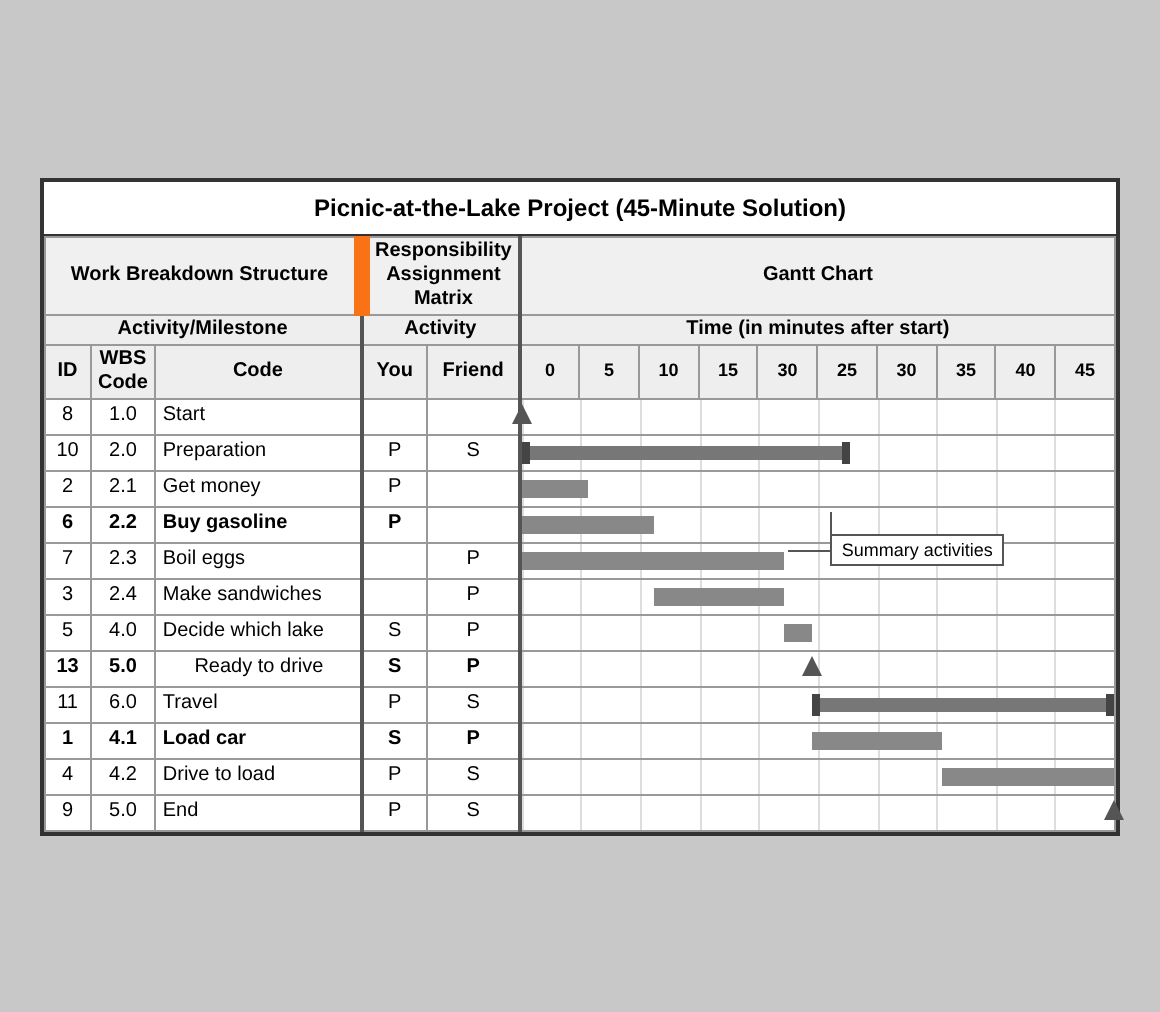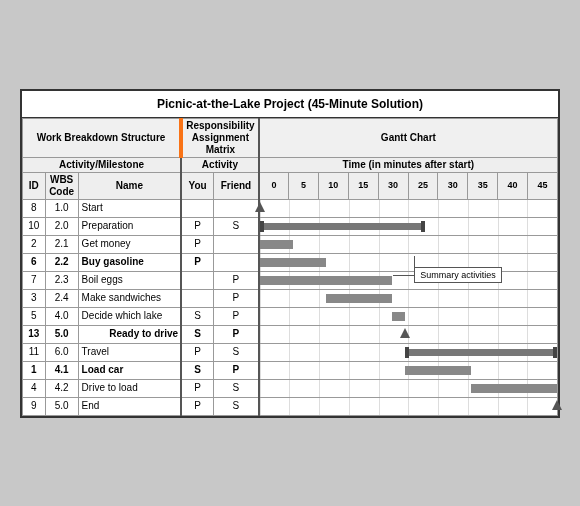--- a/index.html
+++ b/index.html
@@ -60,35 +60,35 @@
   </style>
 </head>
 <body>
 
 <div class="outer-container">
   <div class="title-bar">Picnic-at-the-Lake Project (45-Minute Solution)</div>
   <table class="main-table">
     <thead>
 
       <tr class="section-header">
-        <th colspan="3" style="border-right:4px solid #f97316;">Work Breakdown Structure</th>
+        <th colspan="3" style="border-right:8px solid #f97316;">Work Breakdown Structure</th>
         <th colspan="2" style="border-right:2px solid #555; font-size:10px;">Responsibility<br>Assignment<br>Matrix</th>
         <th colspan="10">Gantt Chart</th>
       </tr>
 
       <tr class="subheader-row">
         <th colspan="3" style="border-right:2px solid #555;">Activity/Milestone</th>
         <th colspan="2" style="border-right:2px solid #555;">Activity</th>
         <th colspan="10">Time (in minutes after start)</th>
       </tr>
 
       <tr class="subheader-row">
         <th class="col-id">ID</th>
         <th class="col-wbs">WBS Code</th>
-        <th class="col-name" style="border-right:2px solid #555;">Name</th>
+        <th class="col-name" style="border-right:2px solid #555;">Code</th>
         <th class="col-you">You</th>
         <th class="col-friend" style="border-right:2px solid #555;">Friend</th>
 
         <th style="width:29px; font-size:9px;">0</th>
         <th style="width:29px; font-size:9px;">5</th>
         <th style="width:29px; font-size:9px;">10</th>
         <th style="width:29px; font-size:9px;">15</th>
         <th style="width:29px; font-size:9px;">30</th>
         <th style="width:29px; font-size:9px;">25</th>
         <th style="width:29px; font-size:9px;">30</th>
@@ -254,21 +254,21 @@
               <div style="position: absolute; top: 0px; left: 70%; width: 1px; height: 100%; background: rgb(221, 221, 221);"></div>
               <div style="position: absolute; top: 0px; left: 80%; width: 1px; height: 100%; background: rgb(221, 221, 221);"></div>
               <div style="position: absolute; top: 0px; left: 90%; width: 1px; height: 100%; background: rgb(221, 221, 221);"></div>
             </div>
             <div style="position: absolute; left: 44.4444%; width: 4.44444%; height: 9px; top: 4px; background: rgb(136, 136, 136);"></div>
           </td>
         </tr>
         <tr class="row-bold">
           <td style="border-right: 1px solid rgb(153, 153, 153); font-weight: bold;">13</td>
           <td style="font-weight: bold;">5.0</td>
-          <td style="text-align: right; border-right: 2px solid rgb(85, 85, 85); padding-left: 3px; font-weight: bold;">Ready to drive</td>
+          <td style="text-align: center; border-right: 2px solid rgb(85, 85, 85); padding-left: 3px; font-weight: normal;">Ready to drive</td>
           <td style="font-weight: bold;">S</td>
           <td style="border-right: 2px solid rgb(85, 85, 85); font-weight: bold;">P</td>
           <td colspan="10" style="position: relative; padding: 0px; height: 18px; border-left: none;">
             <div style="position: absolute; top: 0px; left: 0px; width: 100%; height: 100%; pointer-events: none;">
               <div style="position: absolute; top: 0px; left: 0%; width: 1px; height: 100%; background: rgb(221, 221, 221);"></div>
               <div style="position: absolute; top: 0px; left: 10%; width: 1px; height: 100%; background: rgb(221, 221, 221);"></div>
               <div style="position: absolute; top: 0px; left: 20%; width: 1px; height: 100%; background: rgb(221, 221, 221);"></div>
               <div style="position: absolute; top: 0px; left: 30%; width: 1px; height: 100%; background: rgb(221, 221, 221);"></div>
               <div style="position: absolute; top: 0px; left: 40%; width: 1px; height: 100%; background: rgb(221, 221, 221);"></div>
               <div style="position: absolute; top: 0px; left: 50%; width: 1px; height: 100%; background: rgb(221, 221, 221);"></div>

